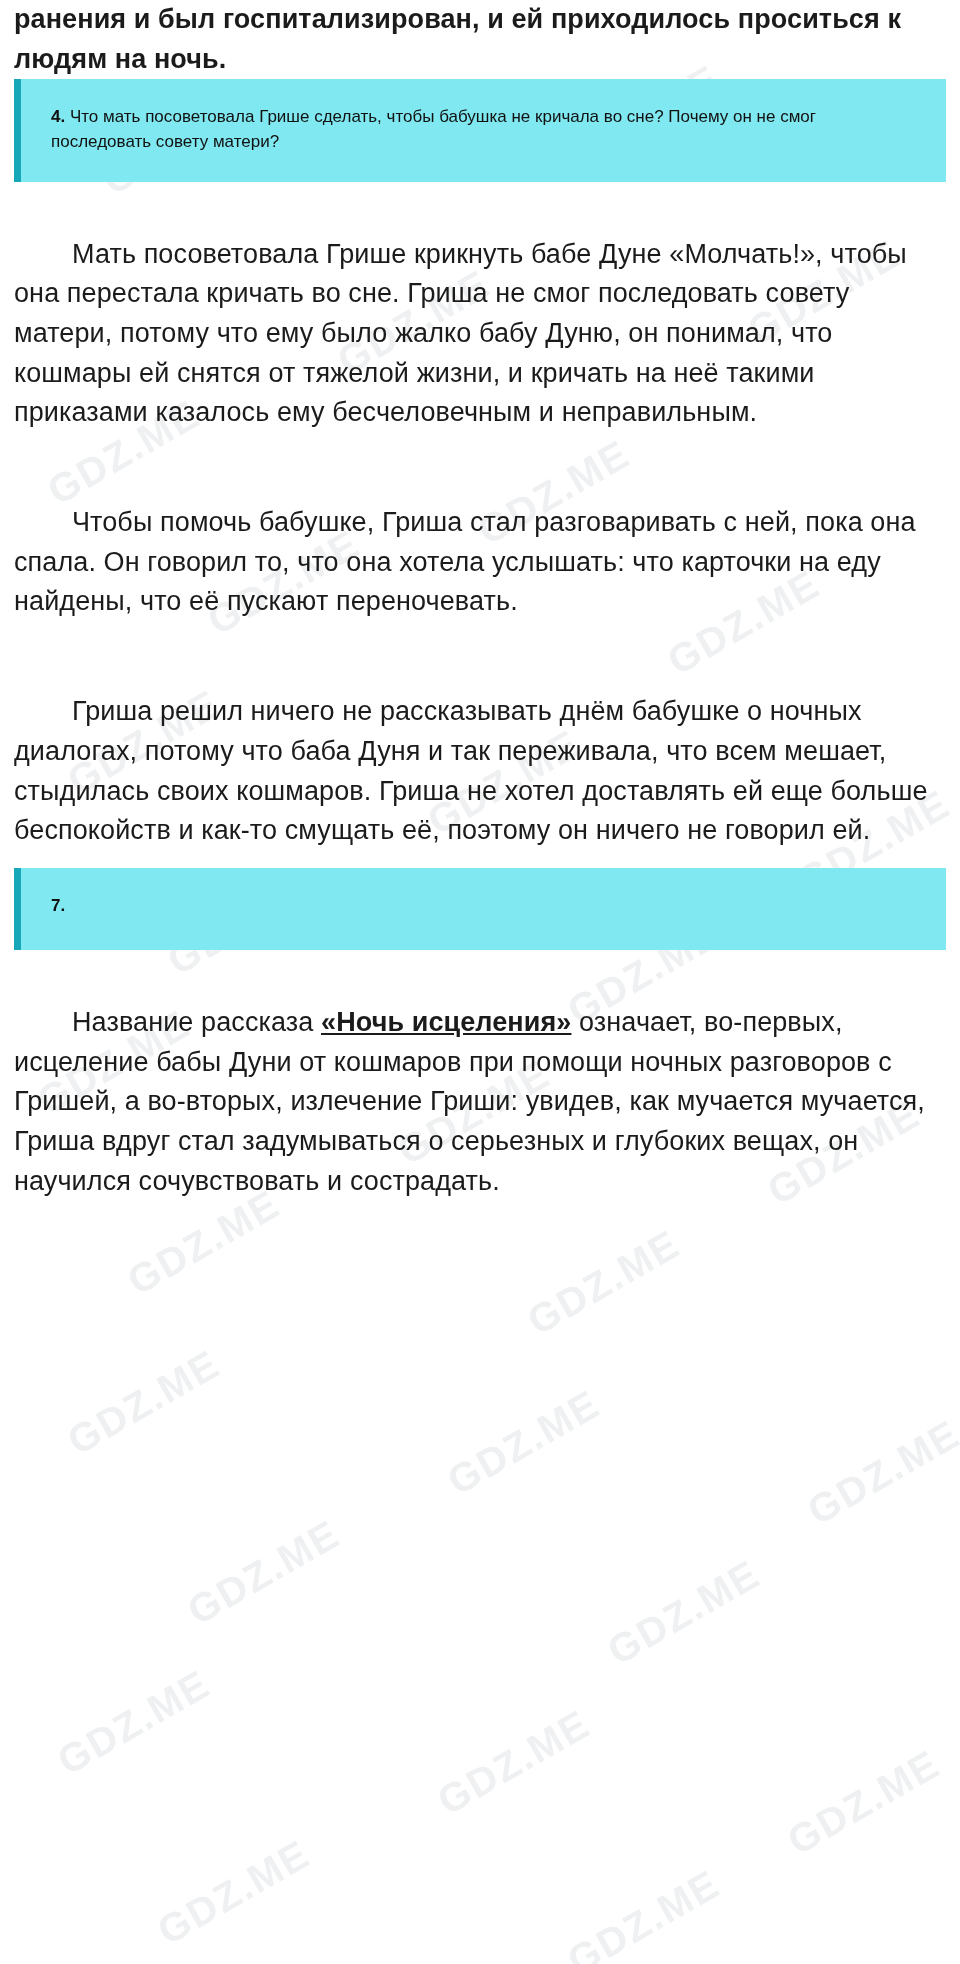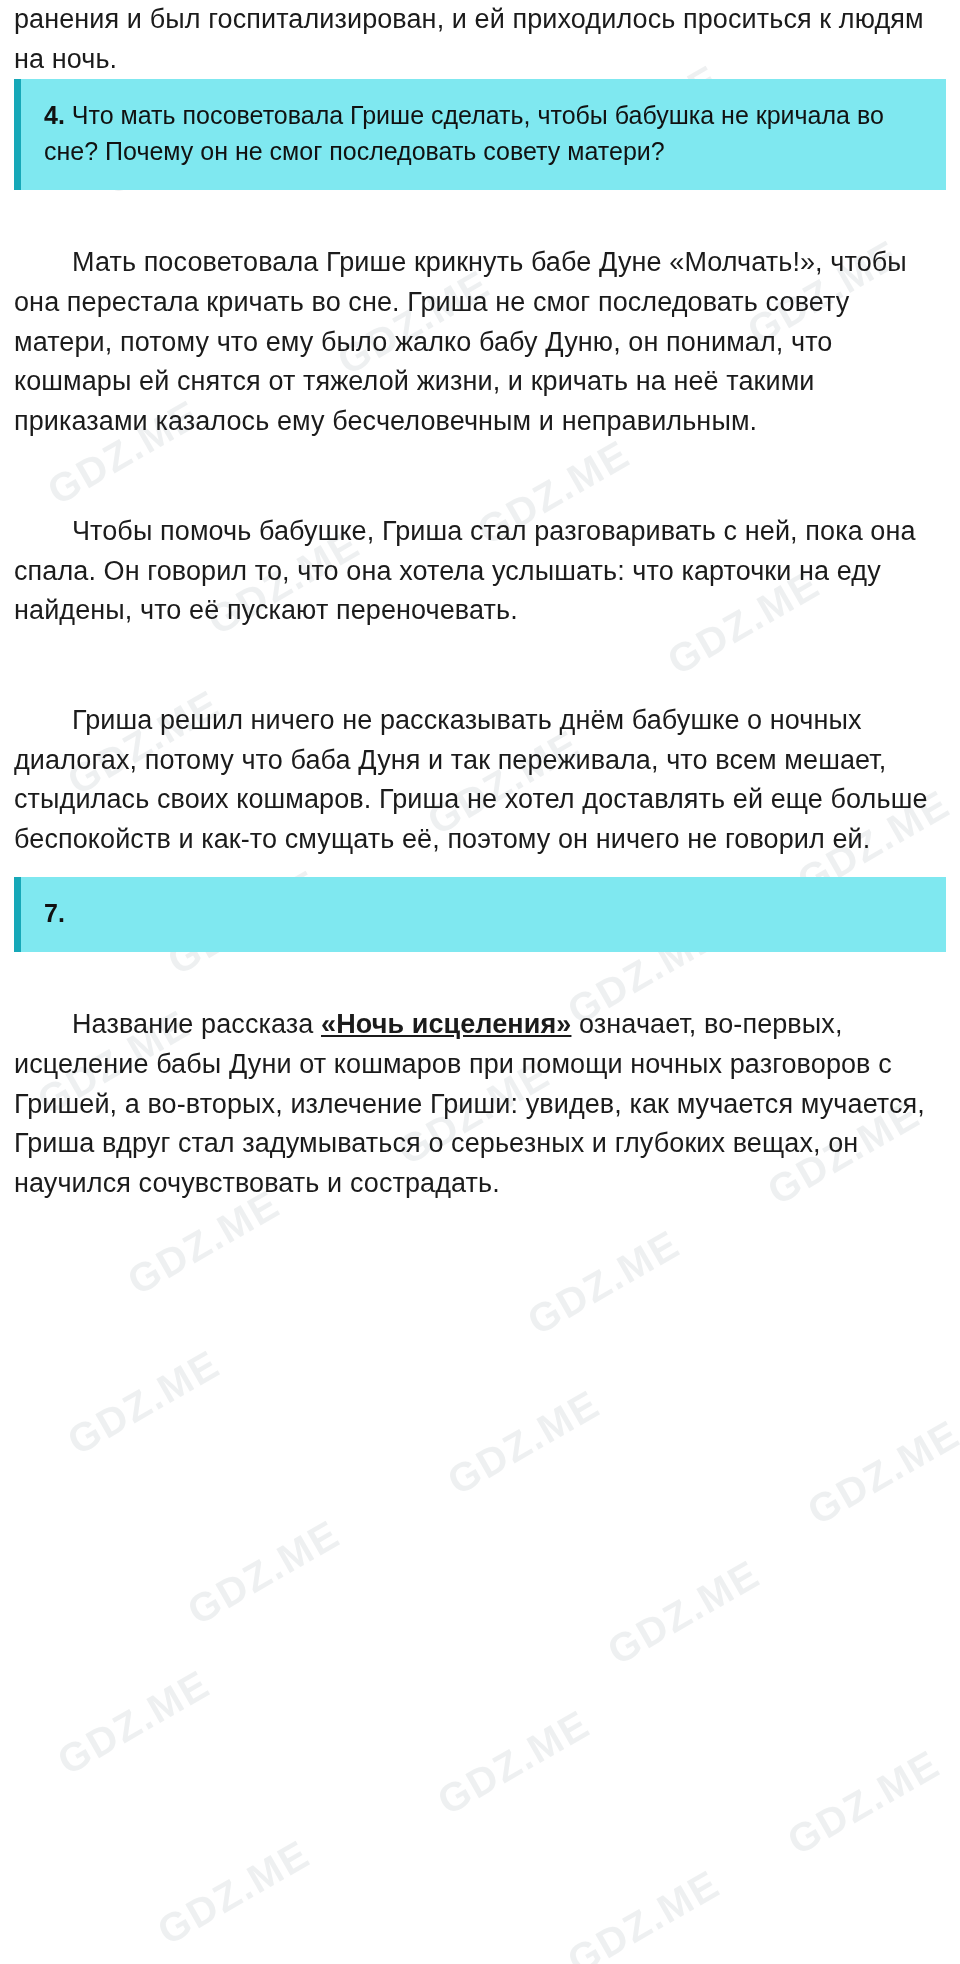--- a/index.html
+++ b/index.html
@@ -67,31 +67,32 @@
     margin: 0;
     position: relative;
   }
   .question .qnum {
     font-weight: 700;
   }
   .question .qtext {
     font-weight: 400;
   }
   .question p {
-    margin: 9px;
-    font-size: 25px;
+    margin: 16px;
+    font-size: 17px;
     line-height: 1.42;
     color: #111;
   }
   .question.short p {
     min-height: 28px;
   }
 
   .top-paragraph {
     padding-top: 6px;
+    font-weight: bold;
   }
 
   strong.bold-title {
     font-weight: 700;
     text-decoration: underline;
   }
 </style>
 </head>
 <body>
 

